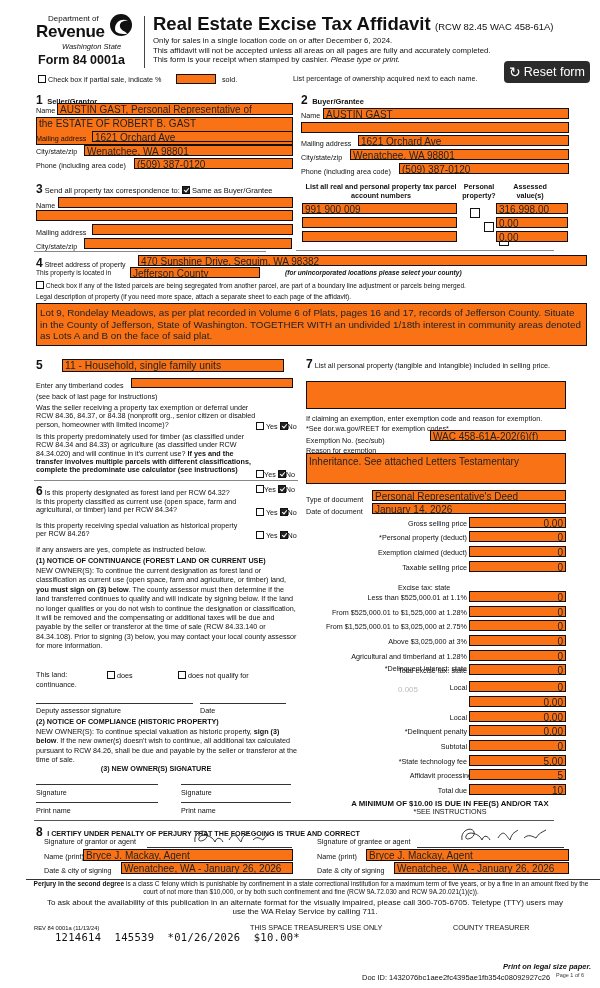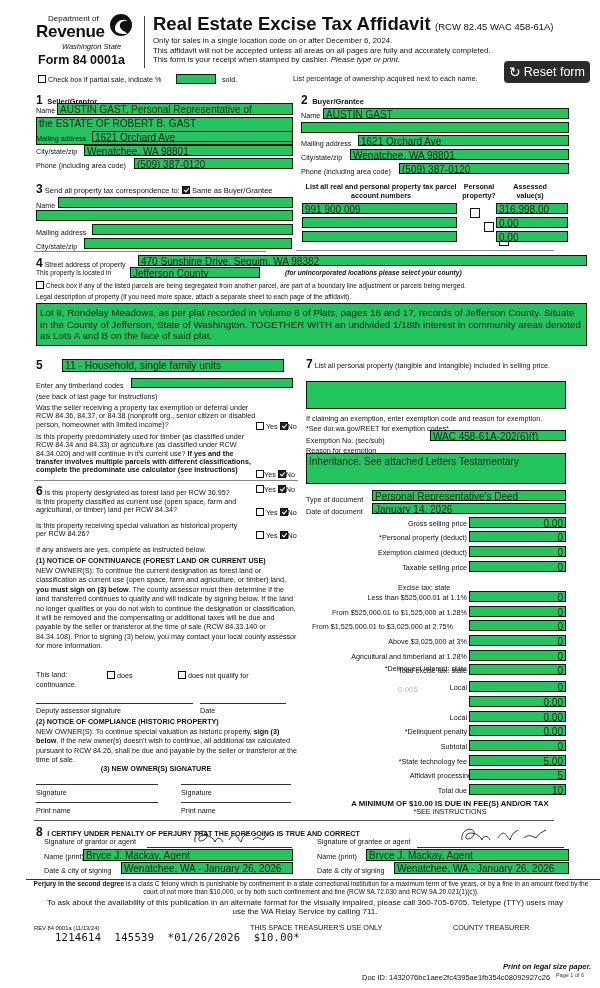--- a/index.html
+++ b/index.html
@@ -1,20 +1,20 @@
 <!DOCTYPE html>
 <html><head>
 <meta charset="utf-8">
 <style>
   * { box-sizing: border-box; margin: 0; padding: 0; }
   body { width: 600px; height: 988px; background: #fff; font-family: "Liberation Sans", sans-serif; color: #111; position: relative; overflow: hidden; }
   .abs { position: absolute; }
   .sm { font-size: 7.2px; line-height: 1.15; }
   .xs { font-size: 6.6px; line-height: 1.15; }
-  .fld { position: absolute; border: 1px solid #111; background: #22c55e; font-family: "Liberation Sans", sans-serif; font-size: 10px; line-height: 11px; padding: 0 2px; white-space: nowrap; overflow: hidden; color: #222; }
+  .fld { position: absolute; border: 1px solid #111; background: #f97316; font-family: "Liberation Sans", sans-serif; font-size: 10px; line-height: 11px; padding: 0 2px; white-space: nowrap; overflow: hidden; color: #222; }
   .fld.r { text-align: right; }
   .cb { display: inline-block; width: 8px; height: 8px; border: 1px solid #111; vertical-align: -1px; background: #fff; position: relative; }
   .cb.on { background: #222; }
   .cb.on::after { content: ""; position: absolute; left: 2px; top: 0px; width: 2px; height: 4px; border: solid #fff; border-width: 0 1.2px 1.2px 0; transform: rotate(40deg); }
   .hdr-num { font-weight: bold; font-size: 12px; }
   .bold { font-weight: bold; }
   .hr { position: absolute; height: 1px; background: #888; }
   .sig-line { position: absolute; height: 1px; background: #333; }
   .rlbl { position: absolute; text-align: right; font-size: 7.2px; white-space: nowrap; }
   .reset-btn { position: absolute; left: 504px; top: 61px; width: 86px; height: 22px; background: #2b2b2b; color: #fff; border-radius: 4px; font-size: 12.5px; display: flex; align-items: center; justify-content: center; gap: 3px; cursor: pointer; }
@@ -155,21 +155,21 @@
 </div>
 <div class="abs sm" style="left:256px;top:470px;white-space:nowrap;">
   <span class="cb"></span><span>Yes</span>
   <span class="cb on"></span><span>No</span>
 </div>
 <div class="hr" style="left:34px;top:480px;width:264px;"></div>
 
 
 <div class="abs" style="left:36px;top:484px;white-space:nowrap;font-size:7.2px;">
   <span class="hdr-num">6</span>
-  <span>Is this property designated as forest land per RCW 36.95?</span>
+  <span>Is this property designated as forest land per RCW 64.32?</span>
 </div>
 <div class="abs sm" style="left:256px;top:485px;white-space:nowrap;">
   <span class="cb"></span><span>Yes</span>
   <span class="cb on"></span><span>No</span>
 </div>
 <div class="abs sm" style="left:36px;top:498px;width:212px;">Is this property classified as current use (open space, farm and agricultural, or timber) land per RCW 84.34?</div>
 <div class="abs sm" style="left:256px;top:508px;white-space:nowrap;">
   <span class="cb"></span> <span>Yes</span>
   <span class="cb on"></span><span>No</span>
 </div>
@@ -232,21 +232,21 @@
     <div class="rlbl" style="right: 133px; top: 533px;">*Personal property (deduct)</div>
     <div class="fld r" style="left: 469px; top: 531px; width: 97px; height: 11px;">0</div>
     <div class="rlbl" style="right: 133px; top: 548px;">Exemption claimed (deduct)</div>
     <div class="fld r" style="left: 469px; top: 546px; width: 97px; height: 11px;">0</div>
     <div class="rlbl" style="right: 133px; top: 563px;">Taxable selling price</div>
     <div class="fld r" style="left: 469px; top: 561px; width: 97px; height: 11px;">0</div>
     <div class="rlbl" style="right: 133px; top: 593px;">Less than $525,000.01 at 1.1%</div>
     <div class="fld r" style="left: 469px; top: 591px; width: 97px; height: 11px;">0</div>
     <div class="rlbl" style="right: 133px; top: 608px;">From $525,000.01 to $1,525,000 at 1.28%</div>
     <div class="fld r" style="left: 469px; top: 606px; width: 97px; height: 11px;">0</div>
-    <div class="rlbl" style="right: 147px; top: 622px;">From $1,525,000.01 to $3,025,000 at 2.75%</div>
+    <div class="rlbl" style="right: 133px; top: 622px;">From $1,525,000.01 to $3,025,000 at 2.75%</div>
     <div class="fld r" style="left: 469px; top: 620px; width: 97px; height: 11px;">0</div>
     <div class="rlbl" style="right: 133px; top: 637px;">Above $3,025,000 at 3%</div>
     <div class="fld r" style="left: 469px; top: 635px; width: 97px; height: 11px;">0</div>
     <div class="rlbl" style="right: 133px; top: 652px;">Agricultural and timberland at 1.28%</div>
     <div class="fld r" style="left: 469px; top: 650px; width: 97px; height: 11px;">0</div>
     <div class="rlbl" style="right: 133px; top: 666px;">Total excise tax: state</div>
     <div class="fld r" style="left: 469px; top: 664px; width: 97px; height: 11px;">0</div>
     <div class="rlbl" style="right: 133px; top: 683px;">Local</div>
     <div class="fld r" style="left: 469px; top: 681px; width: 97px; height: 11px;">0</div>
     <div class="rlbl" style="right: 133px; top: 664px;">*Delinquent interest: state</div>

